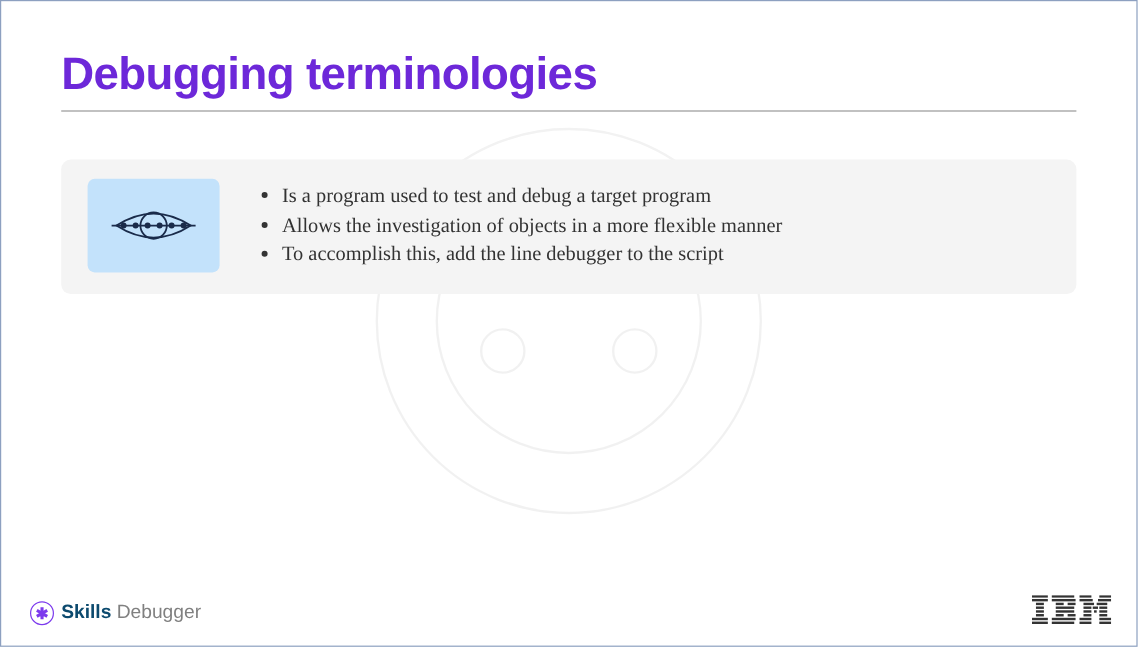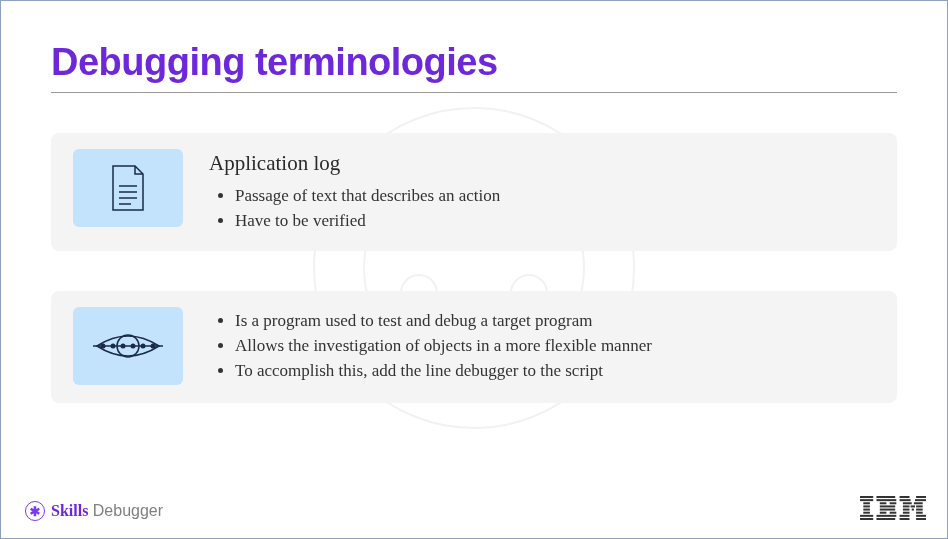--- a/index.html
+++ b/index.html
@@ -84,21 +84,21 @@
     z-index: 2;
   }
   .skills-network {
     display: flex;
     align-items: center;
     gap: 6px;
     font-family: -apple-system, Arial, sans-serif;
     font-size: 16px;
     color: #808080;
   }
-  .skills-strong { font-weight: 700; color: #6d28d9; font-family: Liberation Serif, serif; }
+  .skills-strong { font-weight: 700; color: #0c4a6e; }
   .sn-circle {
     width: 20px; height: 20px;
     border: 1.5px solid #7c3aed;
     border-radius: 50%;
     display: flex;
     align-items: center;
     justify-content: center;
   }
   .sn-plus { color: #7c3aed; font-size: 13px; font-weight: bold; line-height: 1; }
   .ibm-logo {
@@ -121,39 +121,20 @@
     <circle cx="225" cy="195" r="18" fill="none" stroke="#000" stroke-width="2"></circle>
     <path d="M145 130 Q170 105 195 130" fill="none" stroke="#000" stroke-width="2"></path>
     <circle cx="170" cy="125" r="6" fill="none" stroke="#000" stroke-width="2"></circle>
   </svg>
 </div>
 
 <div class="content">
   <h1 class="title">Debugging terminologies</h1>
   <div class="title-underline"></div>
 
-  <div class="card">
-    <div class="icon-box">
-      <svg width="38" height="48" viewBox="0 0 38 48">
-        <path d="M4 2 L26 2 L34 10 L34 46 L4 46 Z" fill="none" stroke="#1a2b4a" stroke-width="1.5"></path>
-        <path d="M26 2 L26 10 L34 10" fill="none" stroke="#1a2b4a" stroke-width="1.5"></path>
-        <line x1="10" y1="22" x2="28" y2="22" stroke="#1a2b4a" stroke-width="1.5"></line>
-        <line x1="10" y1="28" x2="28" y2="28" stroke="#1a2b4a" stroke-width="1.5"></line>
-        <line x1="10" y1="34" x2="28" y2="34" stroke="#1a2b4a" stroke-width="1.5"></line>
-        <line x1="10" y1="40" x2="22" y2="40" stroke="#1a2b4a" stroke-width="1.5"></line>
-      </svg>
-    </div>
-    <div class="card-body">
-      <div class="card-title">Application log</div>
-      <ul class="card-list">
-        <li>Passage of text that describes an action</li>
-        <li>Have to be verified</li>
-      </ul>
-    </div>
-  </div>
 
   <div class="card">
     <div class="icon-box">
       <svg width="74" height="44" viewBox="0 0 74 44">
         <path d="M6 22 Q37 2 68 22 Q37 42 6 22 Z" fill="none" stroke="#1a2b4a" stroke-width="1.5"></path>
         <circle cx="37" cy="22" r="11" fill="none" stroke="#1a2b4a" stroke-width="1.5"></circle>
         <line x1="2" y1="22" x2="72" y2="22" stroke="#1a2b4a" stroke-width="1.5"></line>
         <circle cx="12" cy="22" r="2.5" fill="#1a2b4a"></circle>
         <circle cx="22" cy="22" r="2.5" fill="#1a2b4a"></circle>
         <circle cx="32" cy="22" r="2.5" fill="#1a2b4a"></circle>

